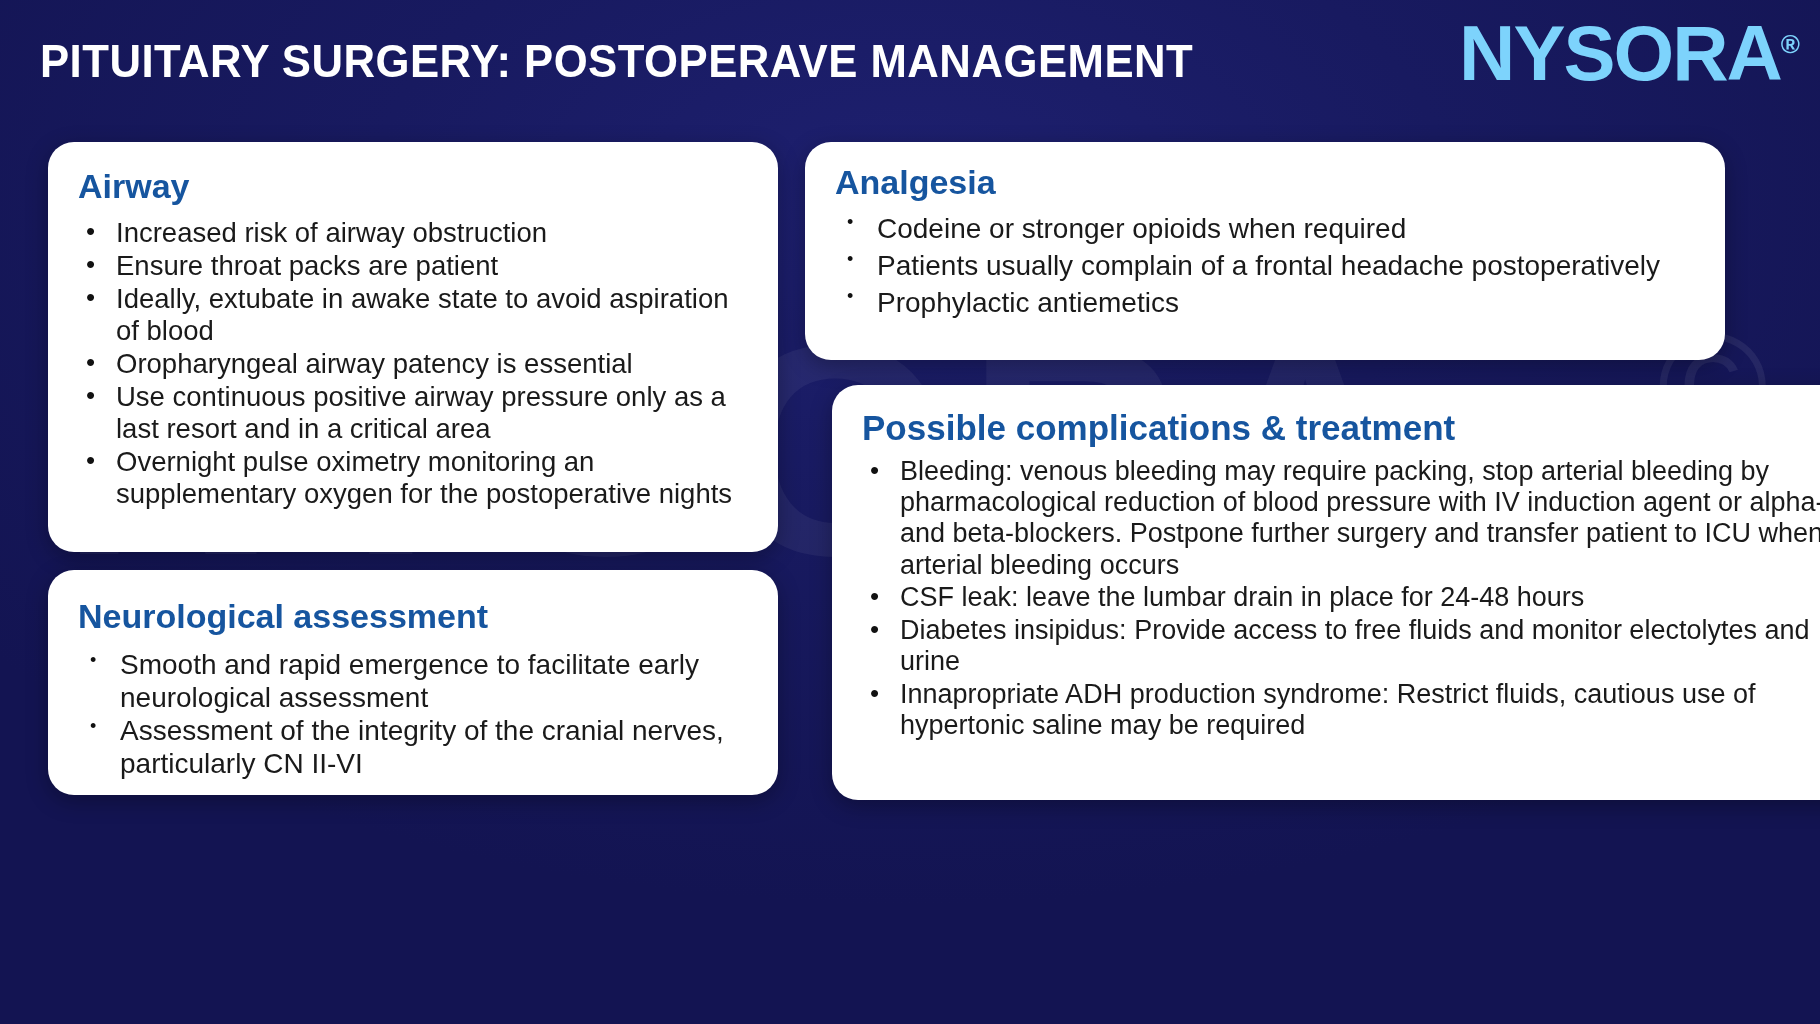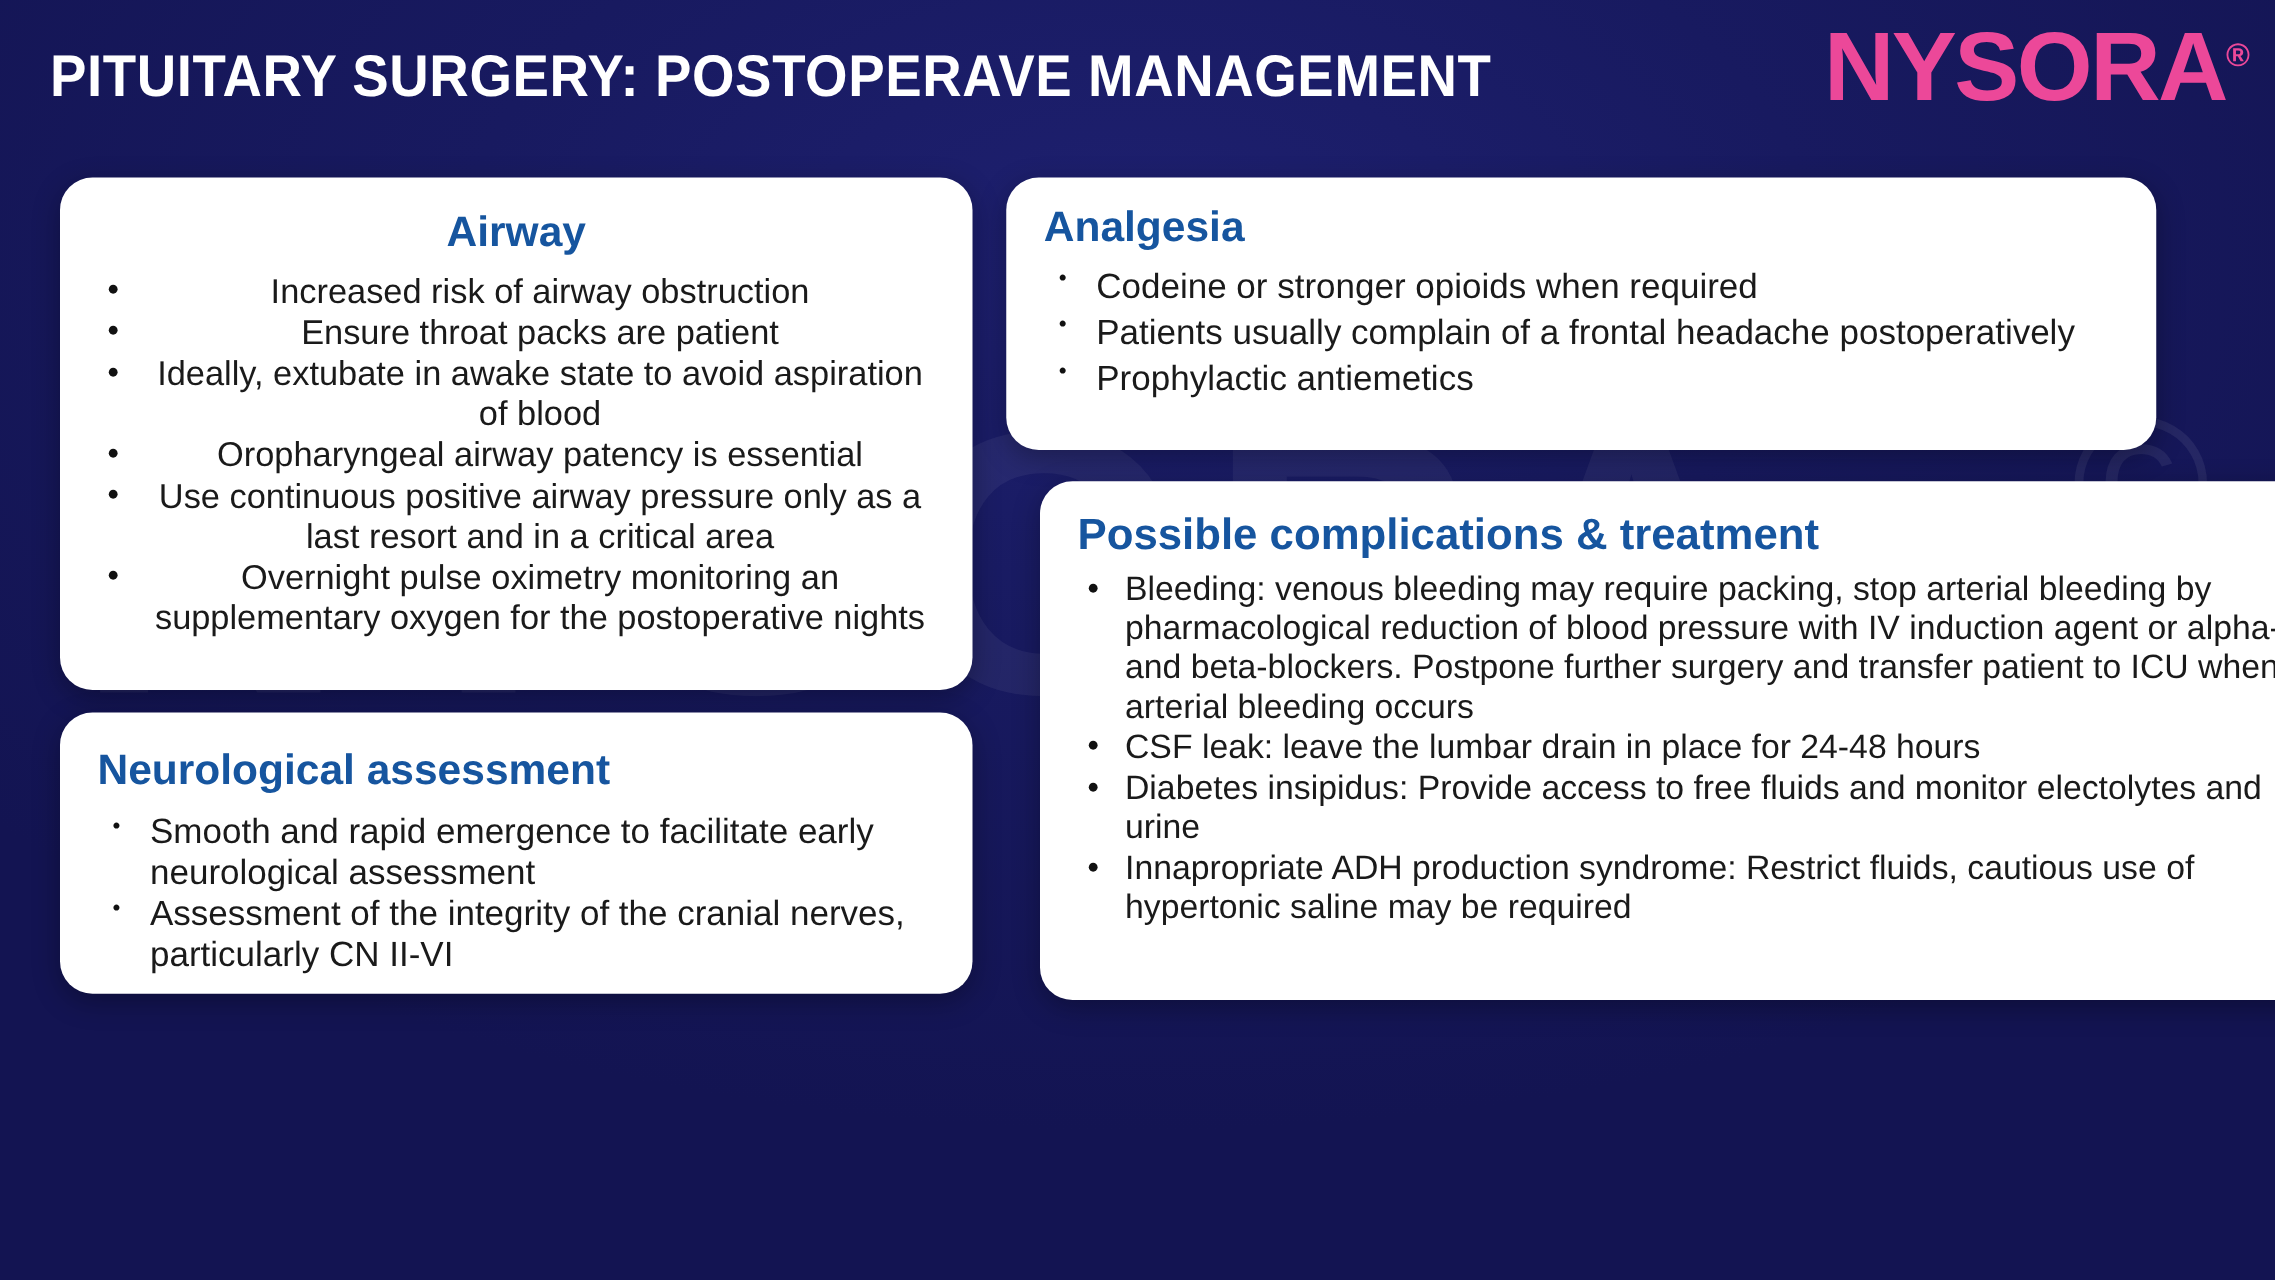--- a/index.html
+++ b/index.html
@@ -52,21 +52,21 @@
     font-weight:bold;
     letter-spacing:0.5px;
     font-stretch:condensed;
     transform:scaleX(0.93);
     transform-origin:left center;
     white-space:nowrap;
   }
   .logo {
     position:absolute;
     right:20px; top:14px;
-    color:#ec4899;
+    color:#7dd3fc;
     font-size:78px;
     font-weight:bold;
     letter-spacing:-2px;
     line-height:1;
     white-space:nowrap;
   }
   .logo .reg {
     font-size:26px;
     vertical-align:super;
     letter-spacing:0;
@@ -109,21 +109,21 @@
     color:#111;
   }
   ul.bullets.small-dot > li::before {
     font-size:18px;
     left:12px;
     top:1px;
   }
   ul.bullets.indent > li { padding-left:42px; }
 
   
-  #card-airway      { left:48px;  top:142px; width:730px; height:410px;text-align:center; }
+  #card-airway      { left:48px;  top:142px; width:730px; height:410px; }
   #card-neuro       { left:48px;  top:570px; width:730px; height:225px; padding-top:28px;}
   #card-analgesia   { left:805px; top:142px; width:920px; height:218px; padding-top:22px;}
   #card-complications{left:832px; top:385px; width:1072px; height:415px; padding-top:24px;}
 
   #card-airway .card-title { margin-bottom:12px; }
   #card-neuro .card-title  { margin-bottom:14px; }
   #card-analgesia .card-title { margin-bottom:10px; }
   #card-complications .card-title { margin-bottom:8px; font-size:35px; }
 
   #card-complications ul.bullets > li { font-size:27px; line-height:1.165; }

